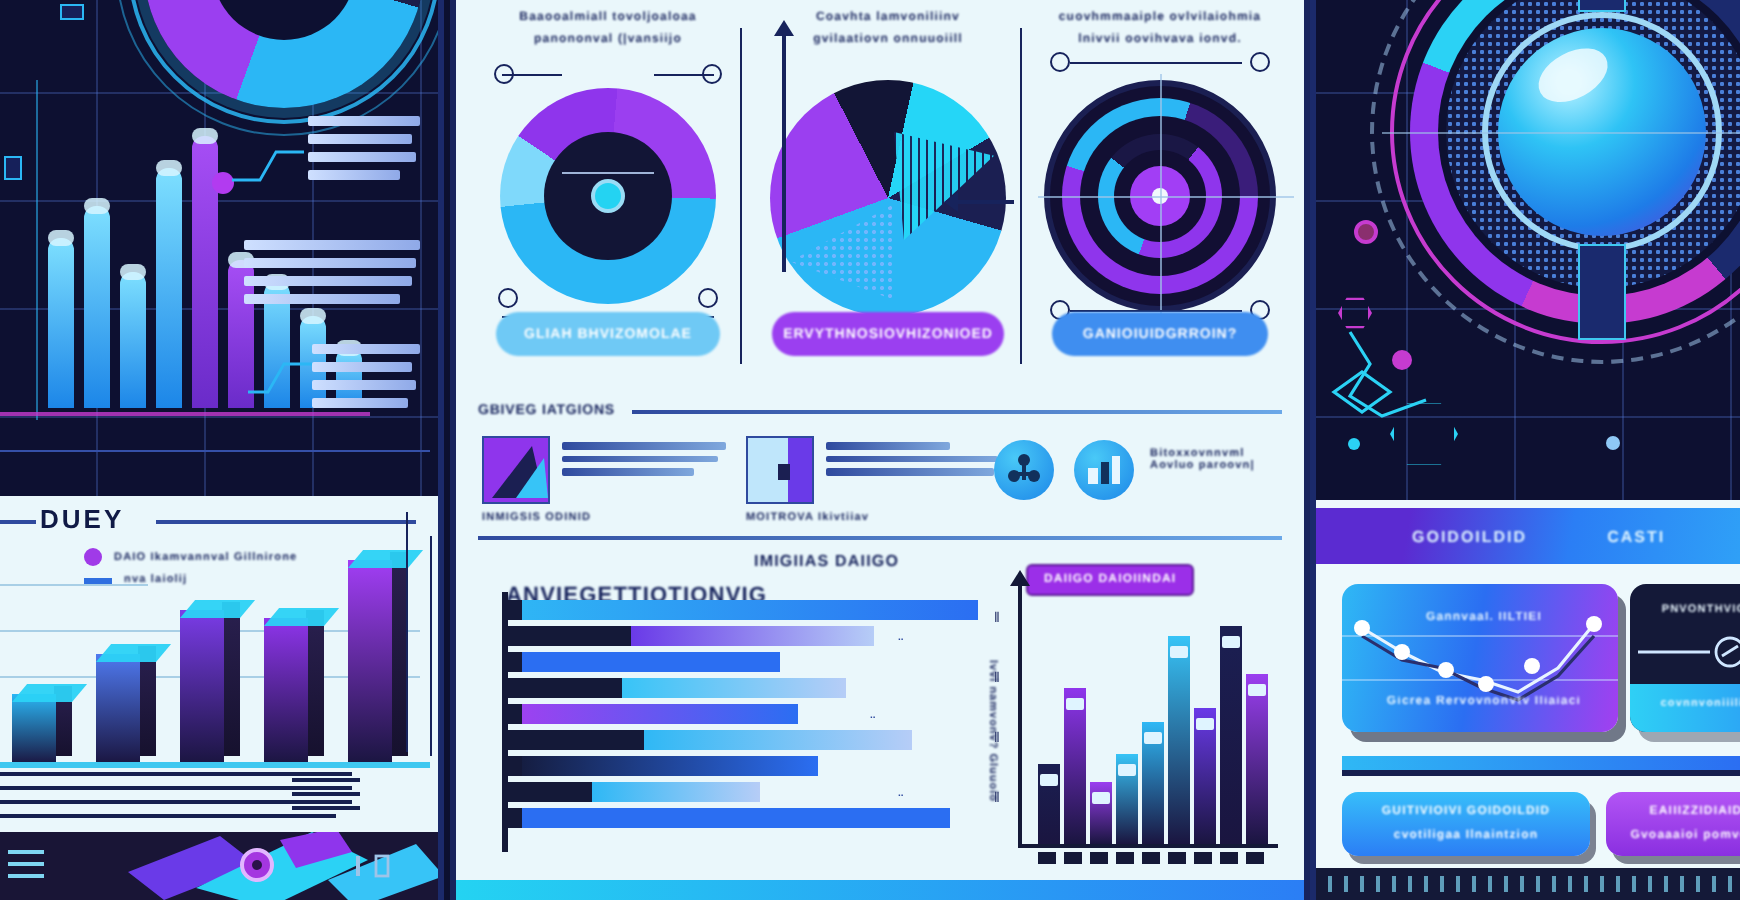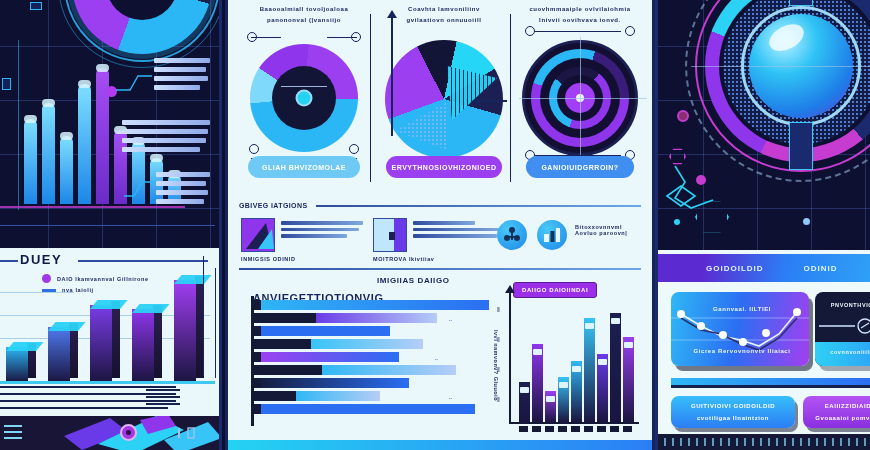--- a/index.html
+++ b/index.html
@@ -643,21 +643,21 @@
       <circle cx="40" cy="20" r="5" fill="#c63bd0"></circle>
       <circle cx="16" cy="62" r="3" fill="#2bd2f5"></circle>
     </svg>
     <div class="nodedot" style="left:148px;top:218px;width:7px;height:7px;background:#8fc8f5"></div>
     <div class="edge-l"></div>
   </div>
 
   <div id="p-br">
     <div class="br-head">
       <span class="ht gib blur1">GOIDOILDID</span>
-      <span class="ht gib blur1">ODINID</span>
+      <span class="ht gib blur1">CASTI</span>
     </div>
 
     <div class="br-card c1">
       <svg class="br-spark" viewBox="0 0 138 74" preserveAspectRatio="none">
         <line x1="0" y1="26" x2="138" y2="26" stroke="#cfe6ff" stroke-opacity=".45" stroke-width="1"></line>
         <line x1="0" y1="48" x2="138" y2="48" stroke="#cfe6ff" stroke-opacity=".45" stroke-width="1"></line>
         <polyline points="10,22 30,34 50,44 70,48 88,54 108,42 126,20" fill="none" stroke="#e8f4ff" stroke-width="1.6"></polyline>
         <polyline points="10,26 30,38 50,42 70,52 88,58 108,46 126,26" fill="none" stroke="#2a2f6e" stroke-width="1.6"></polyline>
         <circle cx="10" cy="22" r="4" fill="#fff"></circle>
           <circle cx="30" cy="34" r="4" fill="#fff"></circle>

